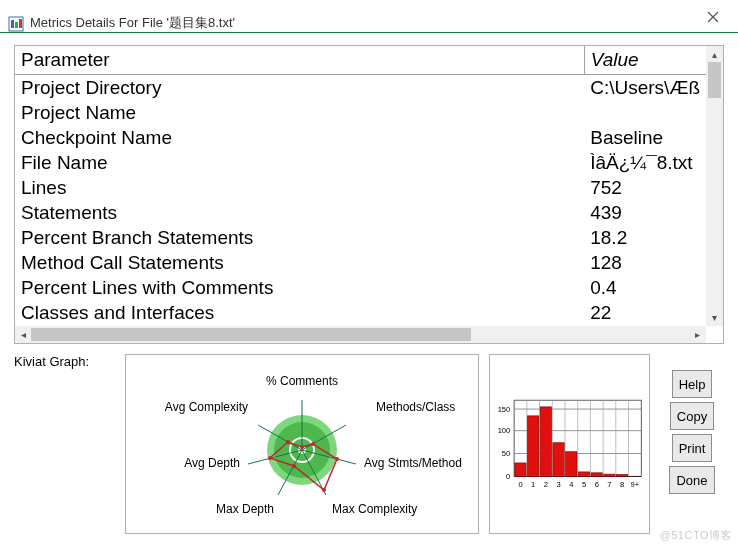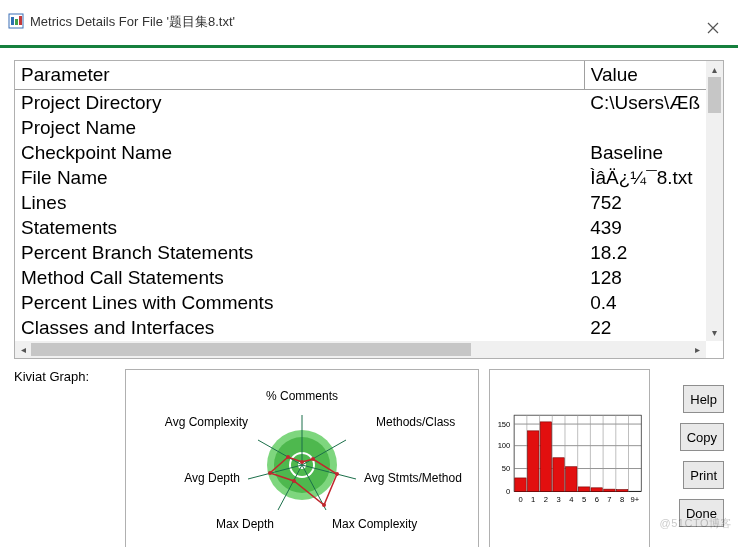--- a/index.html
+++ b/index.html
@@ -10,24 +10,24 @@
     font-family: "Segoe UI", Arial, sans-serif;
     font-size: 12px;
     background: #ffffff;
     color: #000;
     overflow: hidden;
   }
 
   
   .titlebar {
     height: 32px;
-    border-bottom: 3px solid #15803d;
-    display: flex;
-    align-items: flex-start;
-    padding: 13px 6px 0 8px;
+    border-bottom: 1px solid #15803d;
+    display: flex;
+    align-items: flex-end;
+    padding: 0 6px 0 8px;
     user-select: none;
   }
   .titlebar .app-icon {
     width: 16px;
     height: 16px;
     margin-right: 6px;
   }
   .titlebar .title {
     flex: 1;
     font-size: 13px;
@@ -134,21 +134,21 @@
     font-weight: normal;
     font-size: 19px;
     background: #fff;
     border: 1px solid #a0a0a0;
     border-top: none;
     padding: 0 6px;
     height: 28px;
     vertical-align: middle;
   }
   table.metrics th:first-child { border-left: none; width: 575px; margin-top: 12px; }
-  table.metrics th:last-child  { border-right: none; }
+  table.metrics th:last-child  { border-right: none; font-style: italic; }
 
   table.metrics td {
     font-size: 19px;
     padding: 0 6px;
     height: 25px;
     vertical-align: middle;
     white-space: nowrap;
   }
   table.metrics td.k { width: 575px; }
 
@@ -184,39 +184,39 @@
     flex: 1;
     flex-grow: 1;
     position: relative;
   }
   .hist-panel svg { width: 100%; height: 100%; }
 
   .btncol {
     width: 64px;
     display: flex;
     flex-direction: column;
-    gap: 10px;
-    align-items: flex-end;
+    gap: 4px;
+    align-items: center;
     padding-top: 16px;
   }
 
   .btncol button {
     height: 28px;
     border: 1px solid #8e8e8e;
     background: #e9e9e9;
     font-size: 13px;
     font-family: "Segoe UI", Arial, sans-serif;
     cursor: pointer;
   }
 
   
   .wm {
     position: fixed;
     right: 6px;
-    bottom: 16px;
+    bottom: 4px;
     font-size: 11px;
     color: rgba(0,0,0,0.22);
     letter-spacing: 0.5px;
     font-family: "Microsoft YaHei", Arial, sans-serif;
     pointer-events: none;
   }
 </style>
 </head>
 <body>
 

